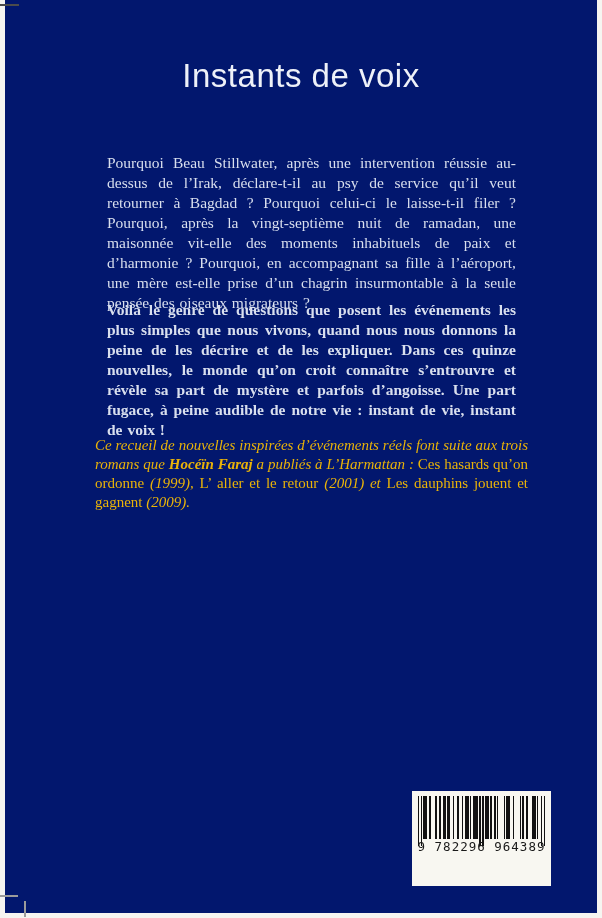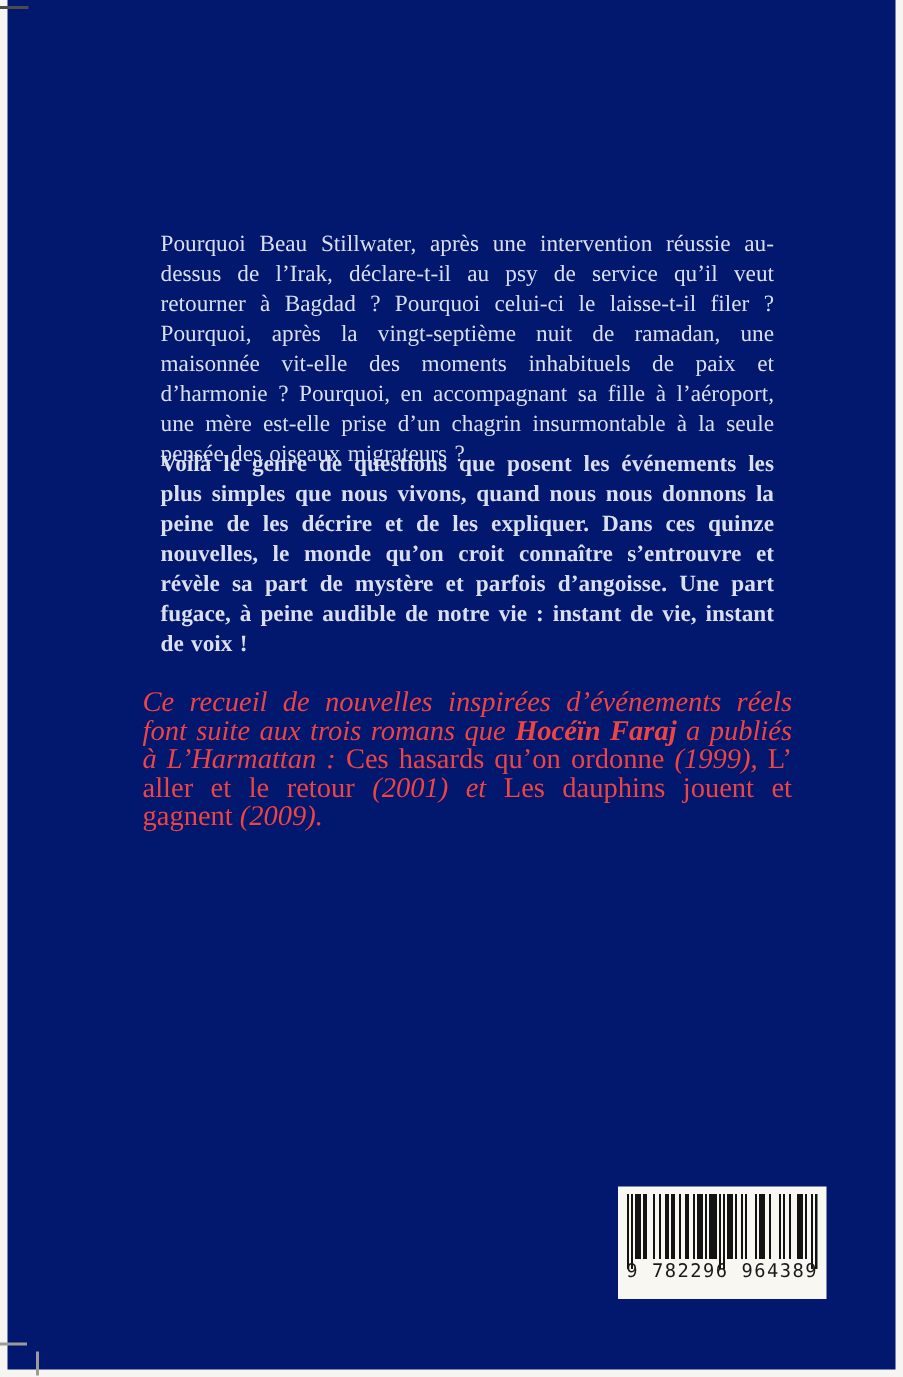--- a/index.html
+++ b/index.html
@@ -39,26 +39,26 @@
     text-align:justify;
     font-size:15.5px;
     line-height:20px;
     word-spacing:1px;
   }
   .para-1{ top:141px; }
   .para-2{ top:288px;font-weight:bold; }
   .dedication{
     position:absolute;
     left:0; right:0;
-    top:459px;
+    top:436px;
     margin:0;
     text-align:justify;
-    font-size:19px;
+    font-size:15px;
     line-height:19px;
-    color:#ef4444;
+    color:#eab308;
   }
   .dedication .it{ font-style:italic; }
   .dedication .bi{ font-style:italic; font-weight:bold; }
   .dedication .rm{ font-style:normal; }
   .isbn-block{
     position:absolute;
     left:77px; top:827px;
     color:#c9d1e4;
   }
   .isbn-line{
@@ -67,21 +67,21 @@
     margin:0;
   }
   .price-line{
     font-size:17px;
     margin:2px 0 0 0;
     color:#dde2f0;
   }
   .barcode-box{
     position:absolute;
     left:407px; top:791px;
-    width:139px; height:75px;
+    width:139px; height:95px;
     background:#f8f7f1;
   }
   .barcode-box svg{
     display:block;
     margin:5px auto 0 auto;
     fill:#121212;
   }
   .barcode-label{
     margin-top:-7px;
     text-align:center;
@@ -97,20 +97,21 @@
   .crop-bottom-h{ left:0; top:895px; width:18px; height:2px; background:#9b9b9b; }
   .crop-bottom-v{ left:24px; top:901px; width:2px; height:16px; background:#9b9b9b; }
 </style>
 </head>
 <body>
 
 <div class="page">
 
   <div class="cover">
 
+    <h1 class="title">Instants de voix</h1>
 
     <div class="text-col">
 
       <p class="para para-1">Pourquoi Beau Stillwater, après une intervention réussie au-dessus de l’Irak, déclare-t-il au psy de service qu’il veut retourner à Bagdad ? Pourquoi celui-ci le laisse-t-il filer ? Pourquoi, après la vingt-septième nuit de ramadan, une maisonnée vit-elle des moments inhabituels de paix et d’harmonie ? Pourquoi, en accompagnant sa fille à l’aéroport, une mère est-elle prise d’un chagrin insurmontable à la seule pensée des oiseaux migrateurs ?</p>
 
       <p class="para para-2">Voilà le genre de questions que posent les événements les plus simples que nous vivons, quand nous nous donnons la peine de les décrire et de les expliquer. Dans ces quinze nouvelles, le monde qu’on croit connaître s’entrouvre et révèle sa part de mystère et parfois d’angoisse. Une part fugace, à peine audible de notre vie : instant de vie, instant de voix !</p>
 
       <p class="dedication"><span class="it">Ce recueil de nouvelles inspirées d’événements réels font suite aux trois romans que </span><span class="bi">Hocéïn Faraj</span><span class="it"> a publiés à L’Harmattan : </span><span class="rm">Ces hasards qu’on ordonne </span><span class="it">(1999), </span><span class="rm">L’ aller et le retour </span><span class="it">(2001) et </span><span class="rm">Les dauphins jouent et gagnent </span><span class="it">(2009).</span></p>
 
     </div>

